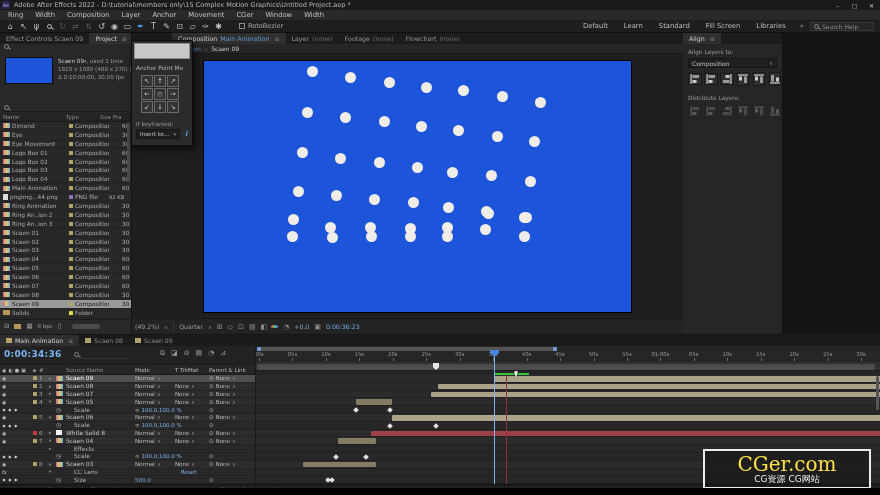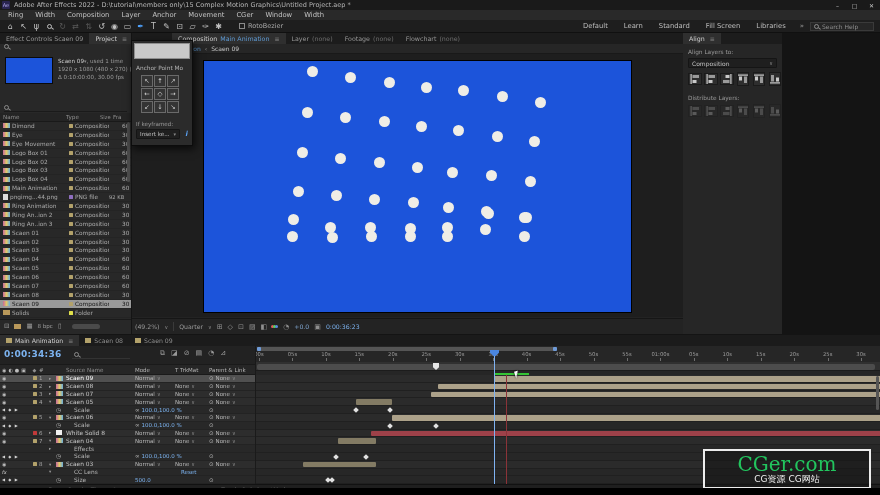--- a/index.html
+++ b/index.html
@@ -184,21 +184,21 @@
   #t-toggle{margin-left:90px;color:#9a9a9a;}
   #t-zoom{margin-left:auto;display:flex;align-items:center;gap:3px;margin-right:10px;}
   #t-zoom .trk{width:58px;height:1px;background:#5a5a5a;position:relative;}
   #t-zoom .thumb{position:absolute;left:26px;top:-2px;width:4px;height:4px;border-radius:50%;background:#9a9a9a;}
   .mt{color:#777;}
 
   
   #watermark{position:absolute;left:703px;top:449px;width:168px;height:40px;border:2px solid #ececec;
              background:rgba(22,22,22,.55);z-index:50;display:flex;flex-direction:column;align-items:center;
              justify-content:center;line-height:1.05;}
-  #wm1{font-family:"DejaVu Serif",serif;font-size:20px;color:#22c55e;}
+  #wm1{font-family:"DejaVu Serif",serif;font-size:20px;color:#fde047;}
   #wm2{font-size:9px;color:#f0f0f0;}
 </style>
 </head>
 <body>
 
 <div id="app">
 
   <div id="titlebar">
     <span id="ae-logo">Ae</span>
     <span>Adobe After Effects 2022 - D:\tutorial\members only\15 Complex Motion Graphics\Untitled Project.aep *</span>

